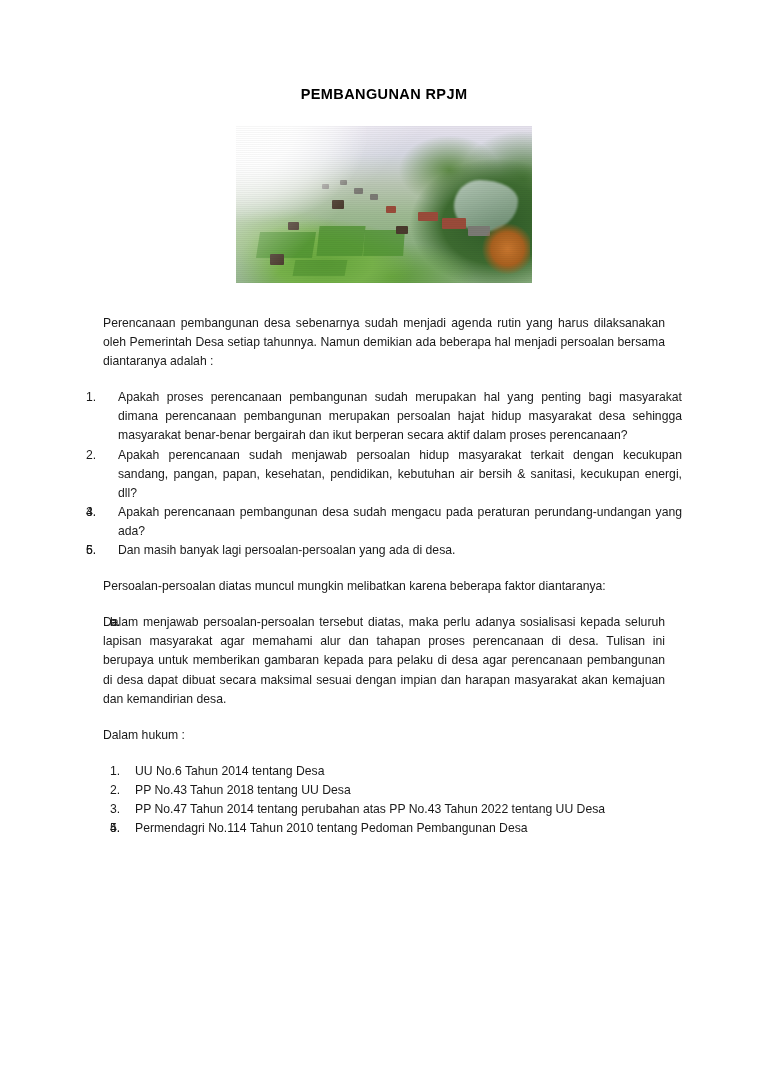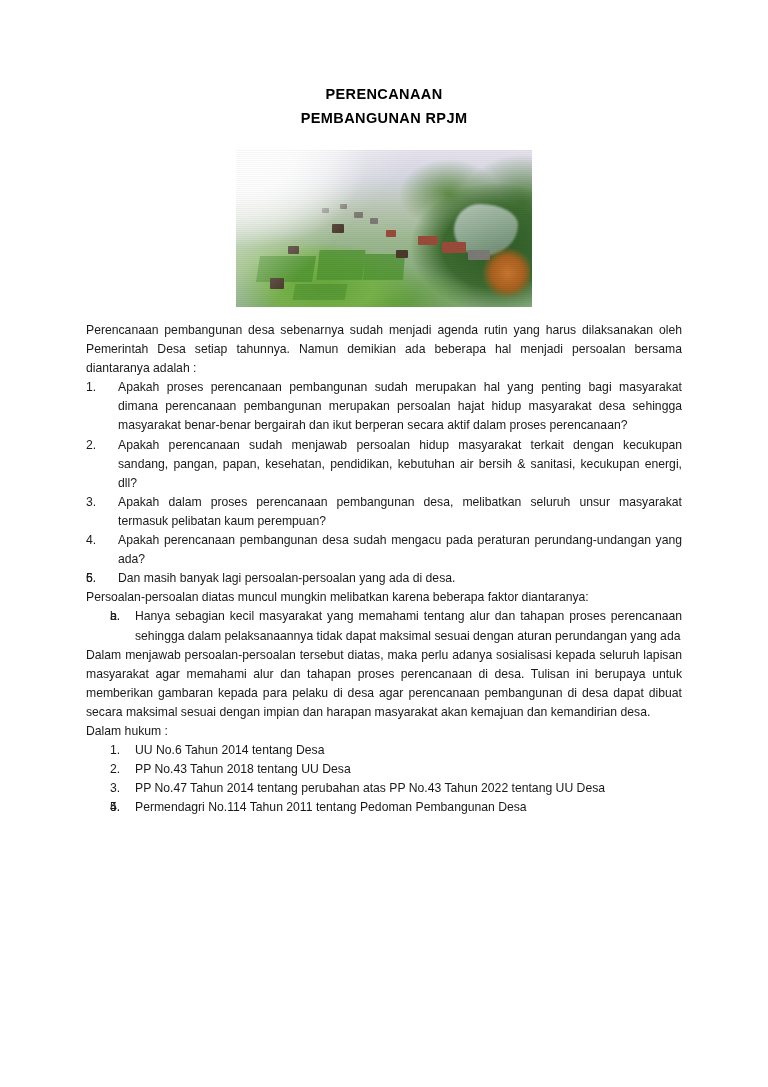--- a/index.html
+++ b/index.html
@@ -130,21 +130,21 @@
 
   
   .content {
     margin: 0 auto;
     width: 596px;
     padding-top: 14px;
     font-size: 12.2px;
     line-height: 19.1px;
   }
   p.para {
-    margin: 0;
+    margin: 17px;
     text-align: justify;
     text-justify: inter-word;
   }
 
   
   ol.num-list,
   ol.alpha-list,
   ol.law-list {
     margin: 0;
     padding: 0;
@@ -195,21 +195,20 @@
     text-align: left;
   }
   .heading-inline { margin: 0; }
 </style>
 </head>
 <body>
 
 <div class="page">
 
   <div class="title-block">
-    <div class="title-line">PERENCANAAN</div>
     <div class="title-line">PEMBANGUNAN RPJM</div>
   </div>
 
   <div class="figure-wrap">
     <div class="figure">
       <div class="fig-layer fig-sky"></div>
       <div class="fig-layer fig-forest-r"></div>
       <div class="fig-layer fig-fields"></div>
 
       <div class="fig-river"></div>
@@ -243,41 +242,41 @@
     <p class="para">Perencanaan pembangunan desa sebenarnya sudah menjadi agenda rutin yang harus dilaksanakan oleh Pemerintah Desa setiap tahunnya. Namun demikian ada beberapa hal menjadi persoalan bersama diantaranya adalah :</p>
 
     <ol class="num-list">
       <li>
         <span class="marker">1.</span><span>Apakah proses perencanaan pembangunan sudah merupakan hal yang penting bagi masyarakat dimana perencanaan pembangunan merupakan persoalan hajat hidup masyarakat desa sehingga masyarakat benar-benar bergairah dan ikut berperan secara aktif dalam proses perencanaan?</span>
       </li>
       <li>
         <span class="marker">2.</span><span>Apakah perencanaan sudah menjawab persoalan hidup masyarakat terkait dengan kecukupan sandang, pangan, papan, kesehatan, pendidikan, kebutuhan air bersih &amp; sanitasi, kecukupan energi, dll?</span>
       </li>
       <li>
-        <span class="marker">3.</span><span>Apakah dalam proses perencanaan pembangunan desa, melibatkan seluruh unsur masyarakat termasuk pelibatan kaum perempuan?</span>
+        <span class="marker">3.</span>
       </li>
       <li>
         <span class="marker">4.</span><span>Apakah perencanaan pembangunan desa sudah mengacu pada peraturan perundang-undangan yang ada?</span>
       </li>
       <li>
         <span class="marker">5.</span>
       </li>
       <li>
         <span class="marker">6.</span><span>Dan masih banyak lagi persoalan-persoalan yang ada di desa.</span>
       </li>
     </ol>
 
     <p class="para">Persoalan-persoalan diatas muncul mungkin melibatkan karena beberapa faktor diantaranya:</p>
 
     <ol class="alpha-list">
       <li>
         <span class="marker">a.</span>
       </li>
       <li>
-        <span class="marker">b.</span><span>Hanya sebagian kecil masyarakat yang memahami tentang alur dan tahapan proses perencanaan sehingga dalam pelaksanaannya tidak dapat maksimal sesuai dengan aturan perundangan yang ada</span>
+        <span class="marker">b.</span>
       </li>
     </ol>
 
     <p class="para">Dalam menjawab persoalan-persoalan tersebut diatas, maka perlu adanya sosialisasi kepada seluruh lapisan masyarakat agar memahami alur dan tahapan proses perencanaan di desa. Tulisan ini berupaya untuk memberikan gambaran kepada para pelaku di desa agar perencanaan pembangunan di desa dapat dibuat secara maksimal sesuai dengan impian dan harapan masyarakat akan kemajuan dan kemandirian desa.</p>
 
     <p class="para heading-inline">Dalam hukum :</p>
 
     <ol class="law-list">
       <li>
         <span class="marker">1.</span><span>UU No.6 Tahun 2014 tentang Desa</span>
@@ -285,18 +284,18 @@
       <li>
         <span class="marker">2.</span><span>PP No.43 Tahun 2018 tentang UU Desa</span>
       </li>
       <li>
         <span class="marker">3.</span><span>PP No.47 Tahun 2014 tentang perubahan atas PP No.43 Tahun 2022 tentang UU Desa</span>
       </li>
       <li class="justified">
         <span class="marker">4.</span>
       </li>
       <li>
-        <span class="marker">5.</span><span>Permendagri No.114 Tahun 2011 tentang Pedoman Pembangunan Desa</span>
+        <span class="marker">5.</span><span>Permendagri No.114 Tahun 2010 tentang Pedoman Pembangunan Desa</span>
       </li>
     </ol>
 
   </div>
 </div>
 
 </body></html>

